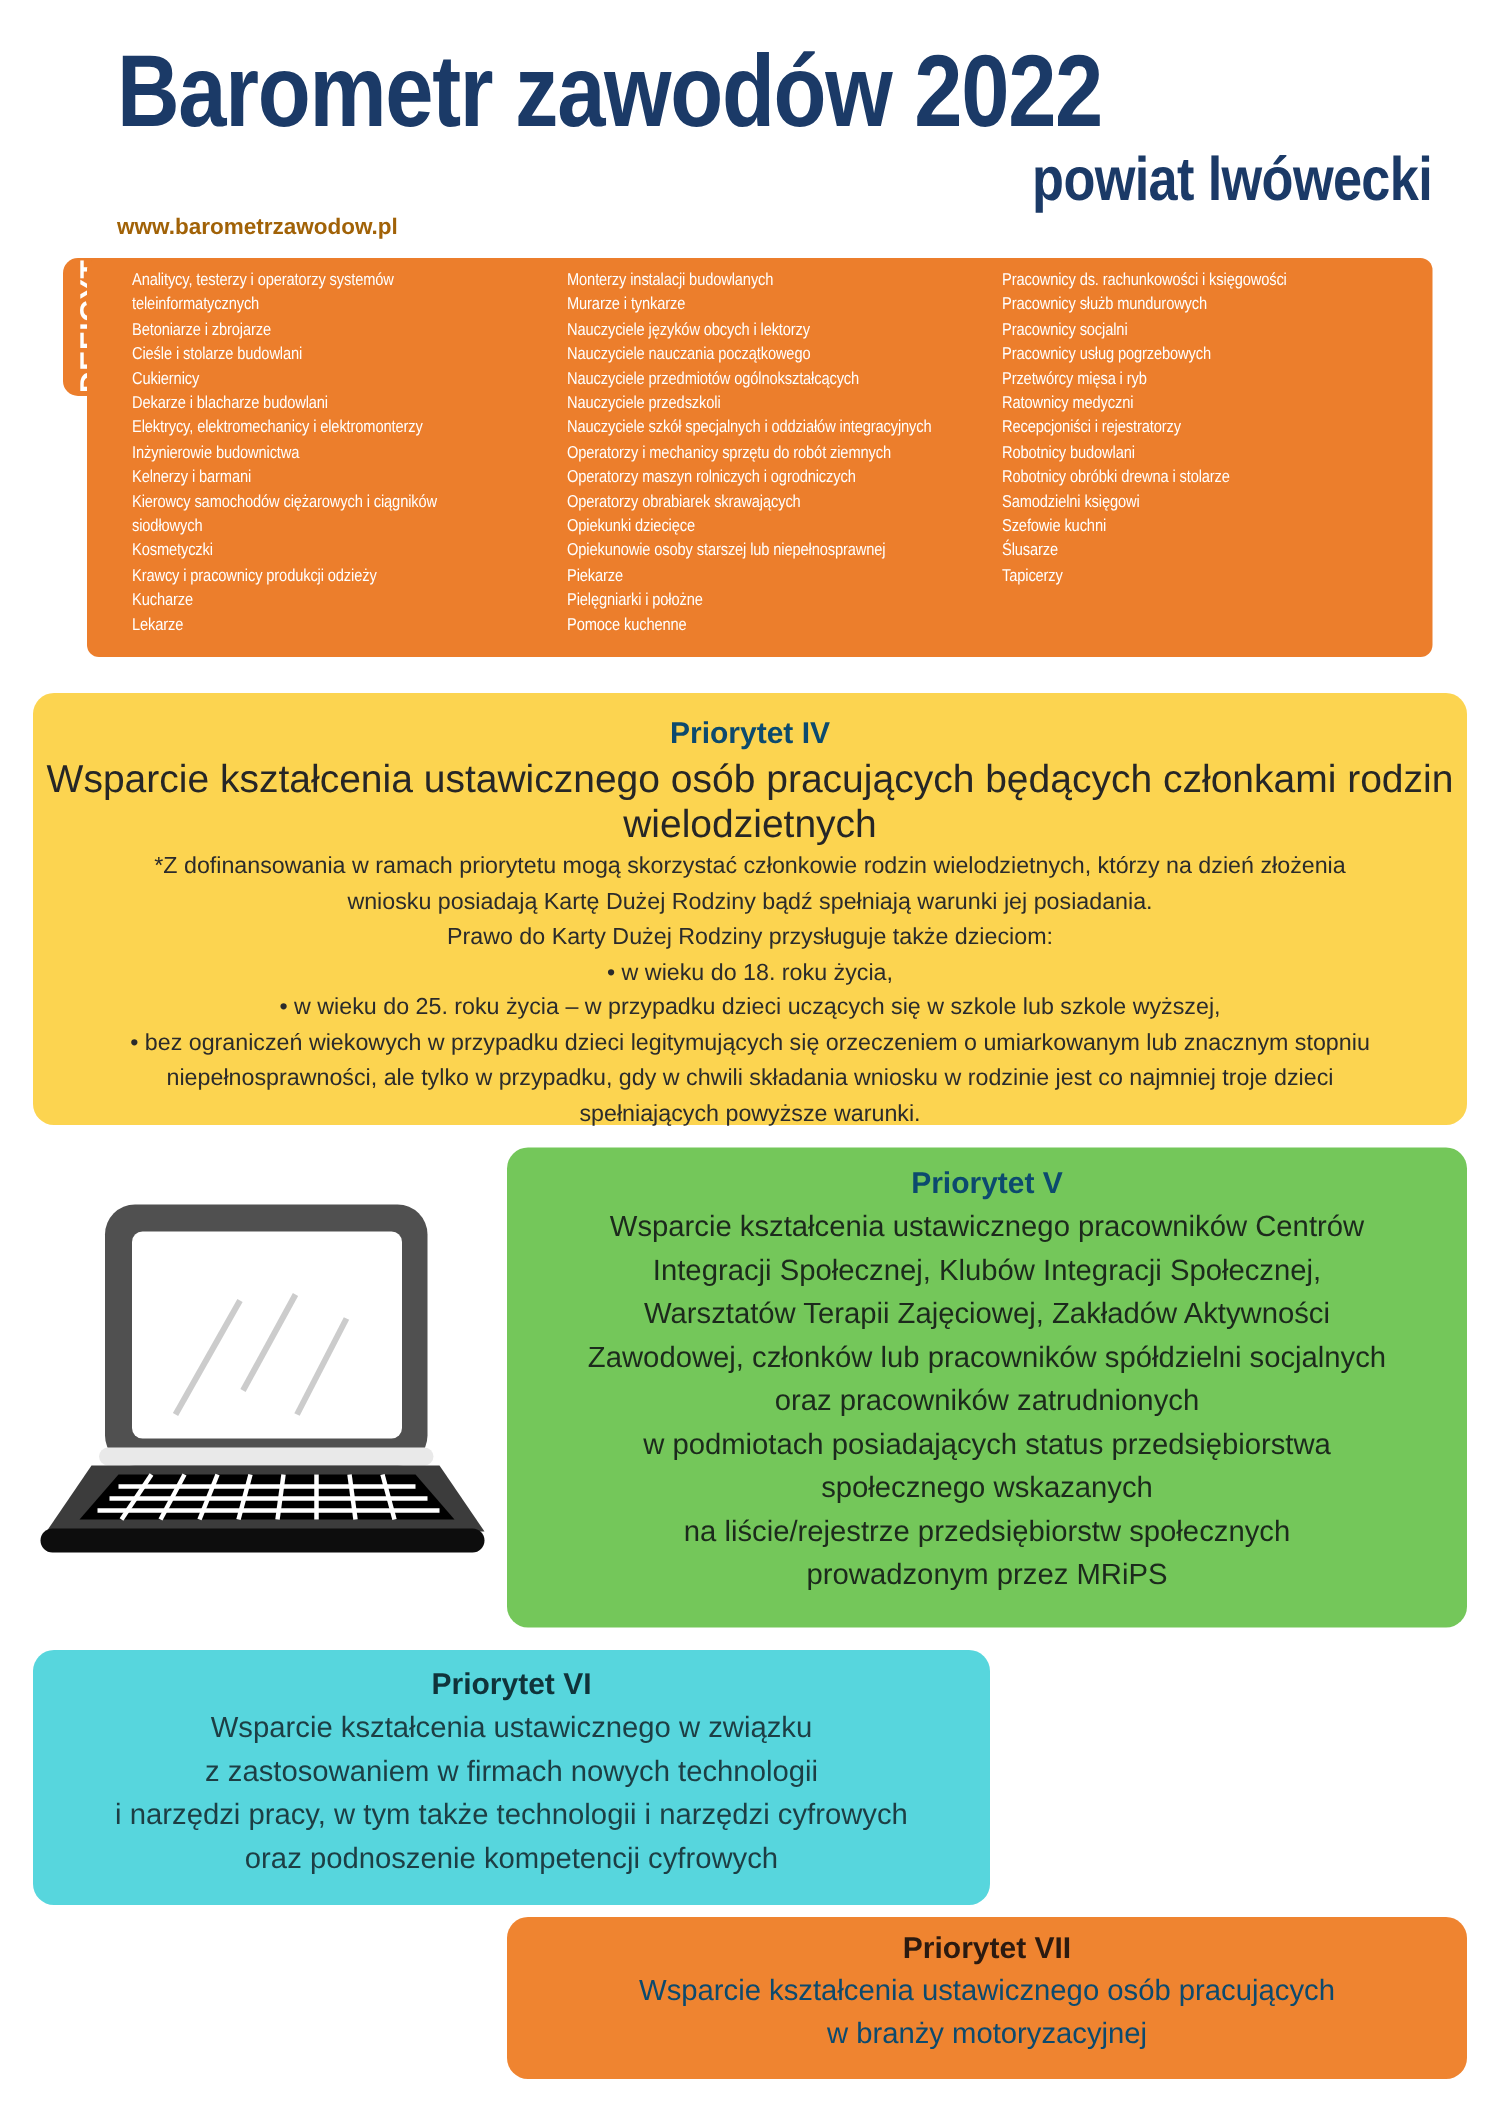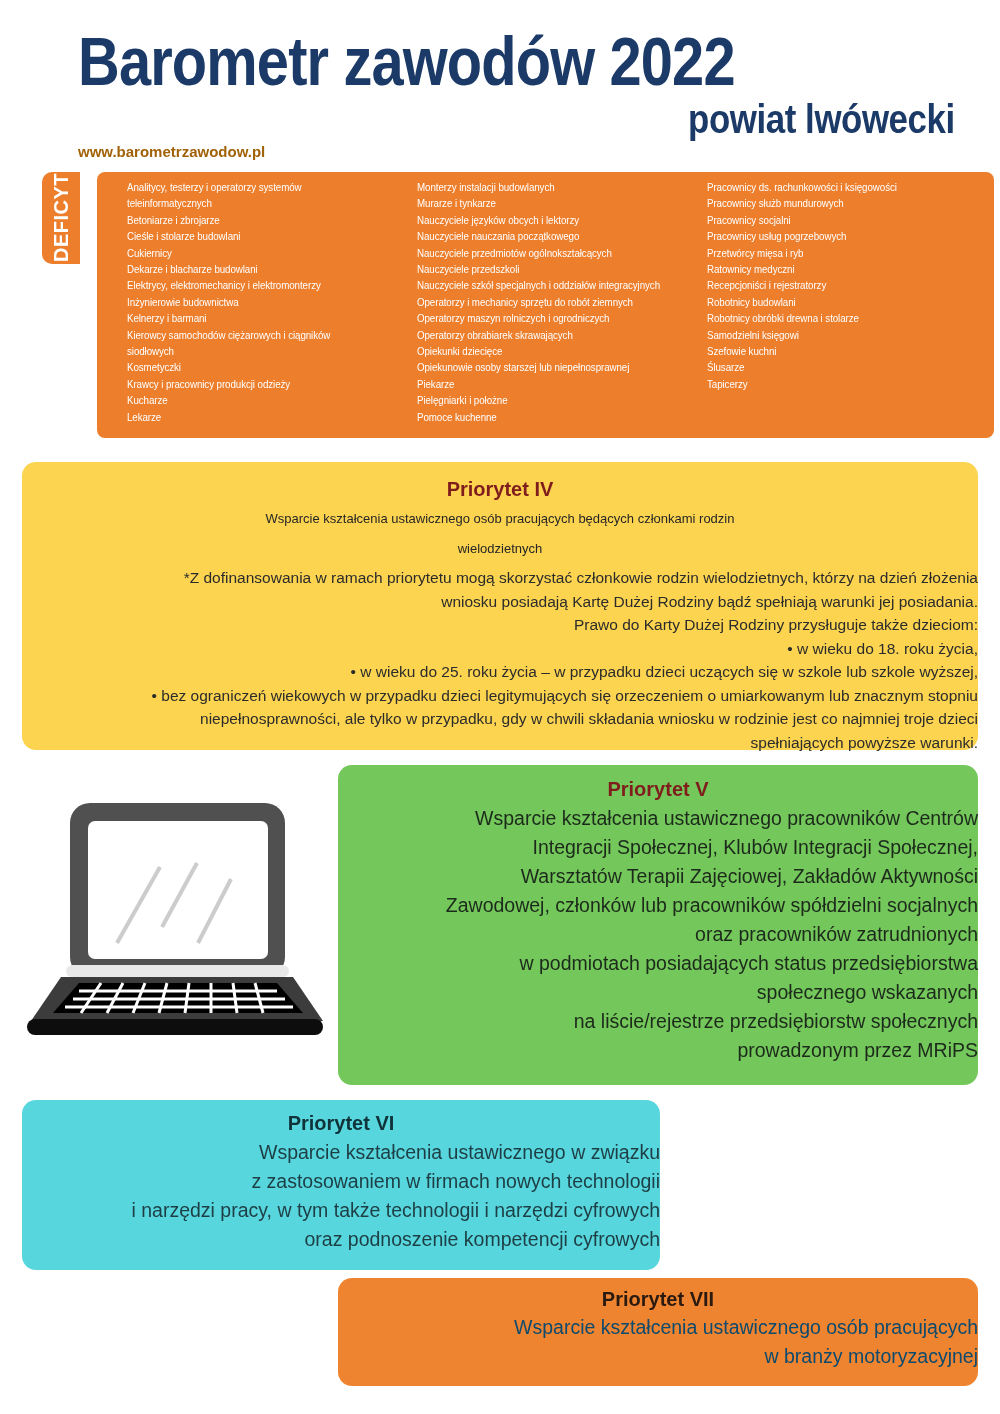--- a/index.html
+++ b/index.html
@@ -18,21 +18,21 @@
     font-size:41px;font-weight:700;color:#1b3a67;letter-spacing:-0.5px;
     transform:scaleX(0.85);transform-origin:right top;white-space:nowrap;
   }
   .website{
     position:absolute;left:78px;top:143px;
     font-size:15px;font-weight:700;color:#a16207;
   }
   
   .deficyt-box{
     position:absolute;left:58px;top:172px;width:897px;height:266px;
-    background:#ec7e2c;border-radius:8px;margin-left:39px;
+    background:#ec7e2c;border-radius:8px;
   }
   .deficyt-tab{
     position:absolute;left:42px;top:172px;width:38px;height:92px;
     background:#ec7e2c;border-radius:10px 0 0 10px;
     display:flex;align-items:center;justify-content:center;
   }
   .deficyt-tab span{
     writing-mode:vertical-rl;transform:rotate(180deg);
     color:#ffffff;font-weight:700;font-size:20px;letter-spacing:0.5px;white-space:nowrap;
   }
@@ -42,24 +42,24 @@
     letter-spacing:-0.1px;transform:scaleX(0.85);transform-origin:left top;
   }
   .job-col li{white-space:pre;margin:0;padding:0;}
   .job-col.c1{left:30px;width:340px;}
   .job-col.c2{left:320px;width:340px;}
   .job-col.c3{left:610px;width:330px;}
   
   .prio{
     position:absolute;border-radius:14px;text-align:center;color:#222222;
   }
-  .prio h2{margin:0;font-size:20px;font-weight:700;color:#7f1d1d;}
-  .prio .body{white-space:pre-line;text-align:right;}
+  .prio h2{margin:0;font-size:20px;font-weight:700;color:#0c4a6e;}
+  .prio .body{white-space:pre-line;}
   .prio4{left:22px;top:462px;width:956px;height:288px;background:#fcd450;padding-top:16px;box-sizing:border-box;}
-  .prio4 .sub{font-size:13px;line-height:30px;color:#262626;white-space:pre-line;margin-top:3px;}
+  .prio4 .sub{font-size:26px;line-height:30px;color:#262626;white-space:pre-line;margin-top:3px;}
   .prio4 .body{font-size:15.5px;line-height:23.5px;color:#2b2b2b;margin-top:2px;}
   .prio5{left:338px;top:765px;width:640px;height:320px;background:#74c75a;padding-top:13px;box-sizing:border-box;}
   .prio5 .body{font-size:19.5px;line-height:29px;color:#1c2a1c;margin-top:3px;}
   .prio6{left:22px;top:1100px;width:638px;height:170px;background:#57d6dd;padding-top:12px;box-sizing:border-box;}
   .prio6 h2{color:#10333a;}
   .prio6 .body{font-size:19.5px;line-height:29px;color:#1d3e44;margin-top:3px;}
   .prio7{left:338px;top:1278px;width:640px;height:108px;background:#ef8430;padding-top:10px;box-sizing:border-box;}
   .prio7 h2{color:#2b1a10;}
   .prio7 .body{font-size:19.5px;line-height:29px;color:#0c4a6e;margin-top:2px;}
   

